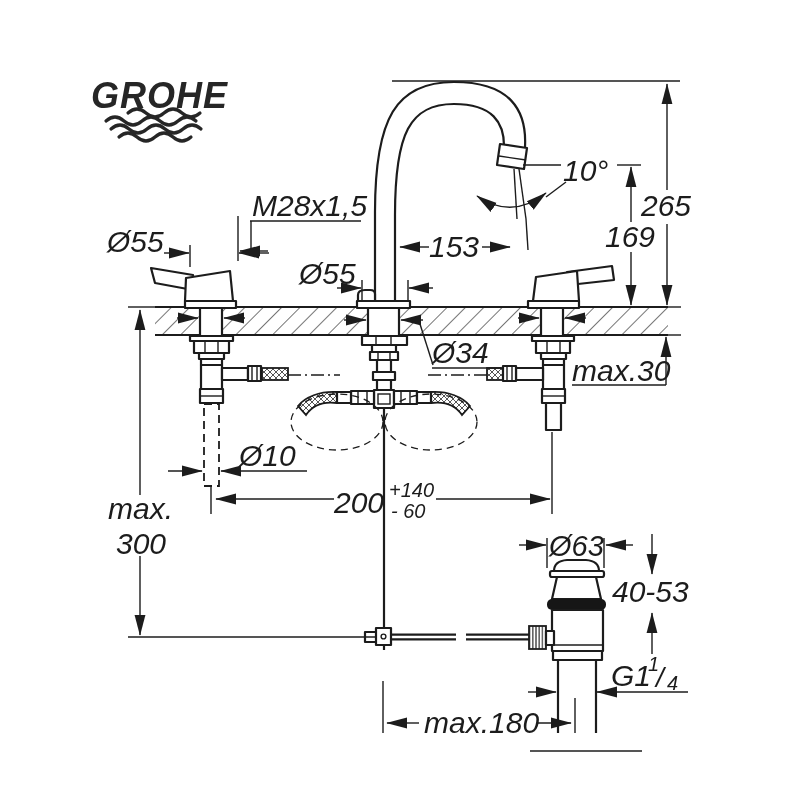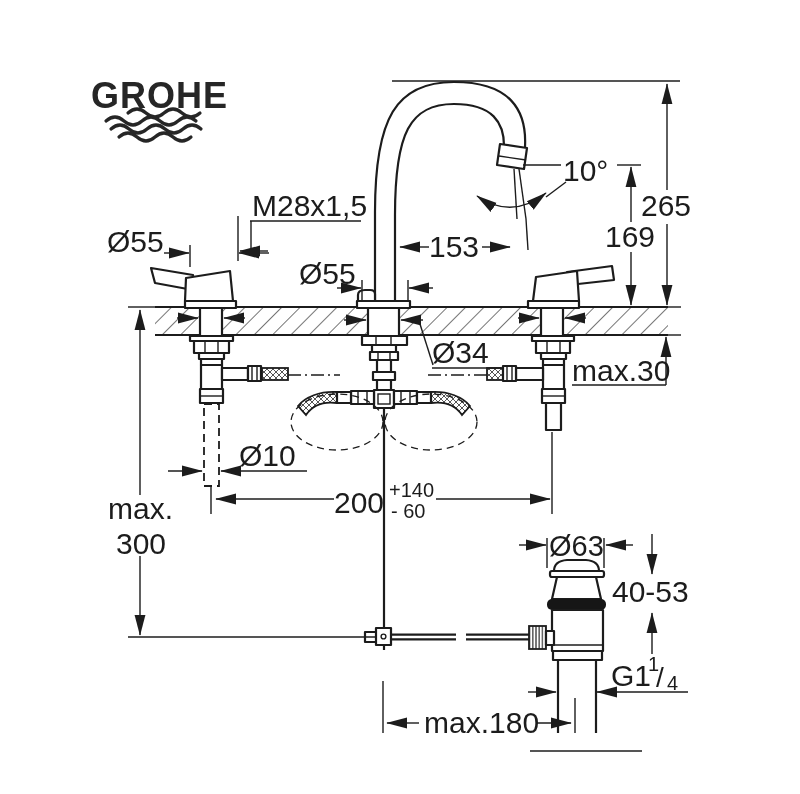--- a/index.html
+++ b/index.html
@@ -1,16 +1,16 @@
 <!DOCTYPE html>
 <html><head>
 <meta charset="utf-8">
 <style>
   html,body{margin:0;padding:0;background:#ffffff;}
-  .stage{position:relative;width:800px;height:794px;background:#ffffff;overflow:hidden;}
+  .stage{position:relative;width:800px;height:794px;background:#ffffff;overflow:hidden;font-style:italic;}
   svg{display:block;}
   text{font-family:"Liberation Sans",sans-serif;fill:#1c1c1c;}
   .lbl{font-size:30px;}
   .lbl29{font-size:29px;}
   .sm{font-size:20px;}
   .logo-text{font-size:36px;font-weight:bold;letter-spacing:1px;fill:#262626;}
   .obj{fill:#ffffff;stroke:#1c1c1c;stroke-width:2.2;stroke-linejoin:round;}
   .objn{fill:none;stroke:#1c1c1c;stroke-width:2.2;stroke-linejoin:round;}
   .thin{fill:none;stroke:#1c1c1c;stroke-width:1.4;}
   .dash{fill:none;stroke:#1c1c1c;stroke-width:1.8;stroke-dasharray:8 5;}

